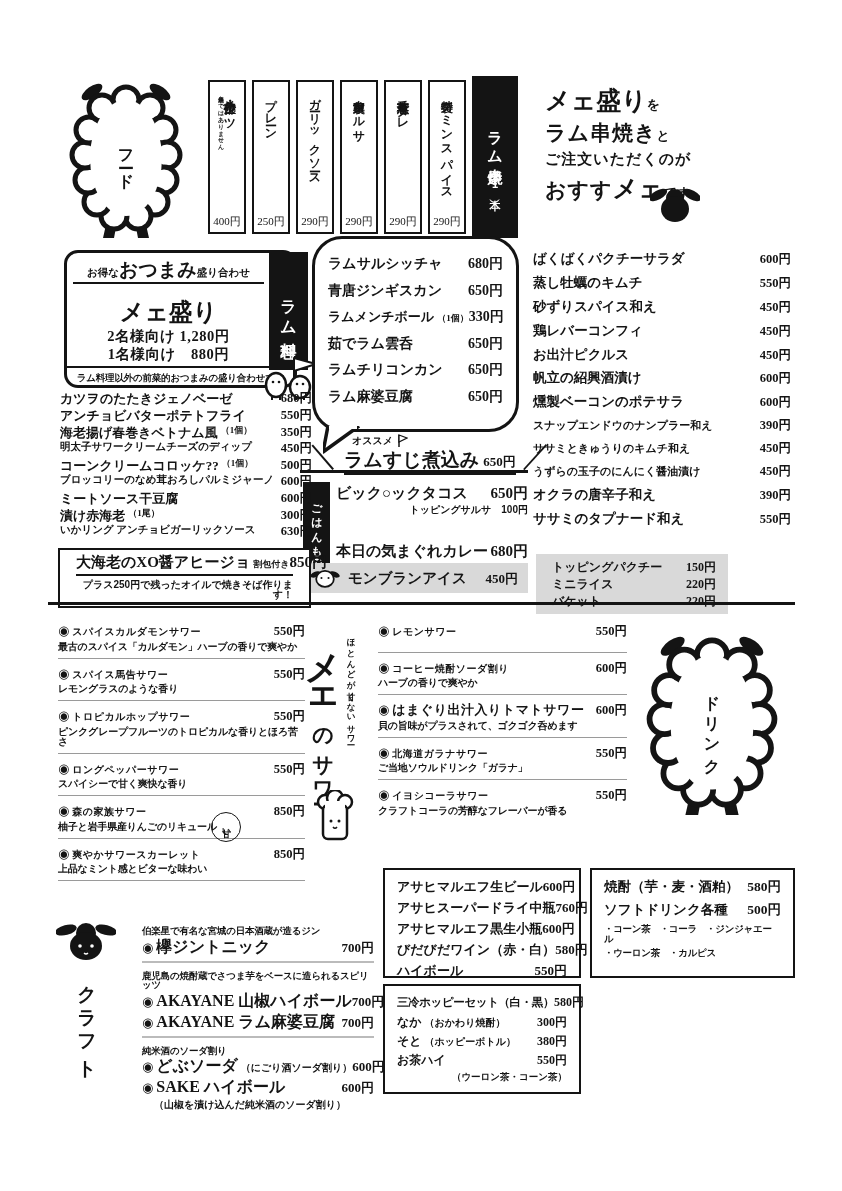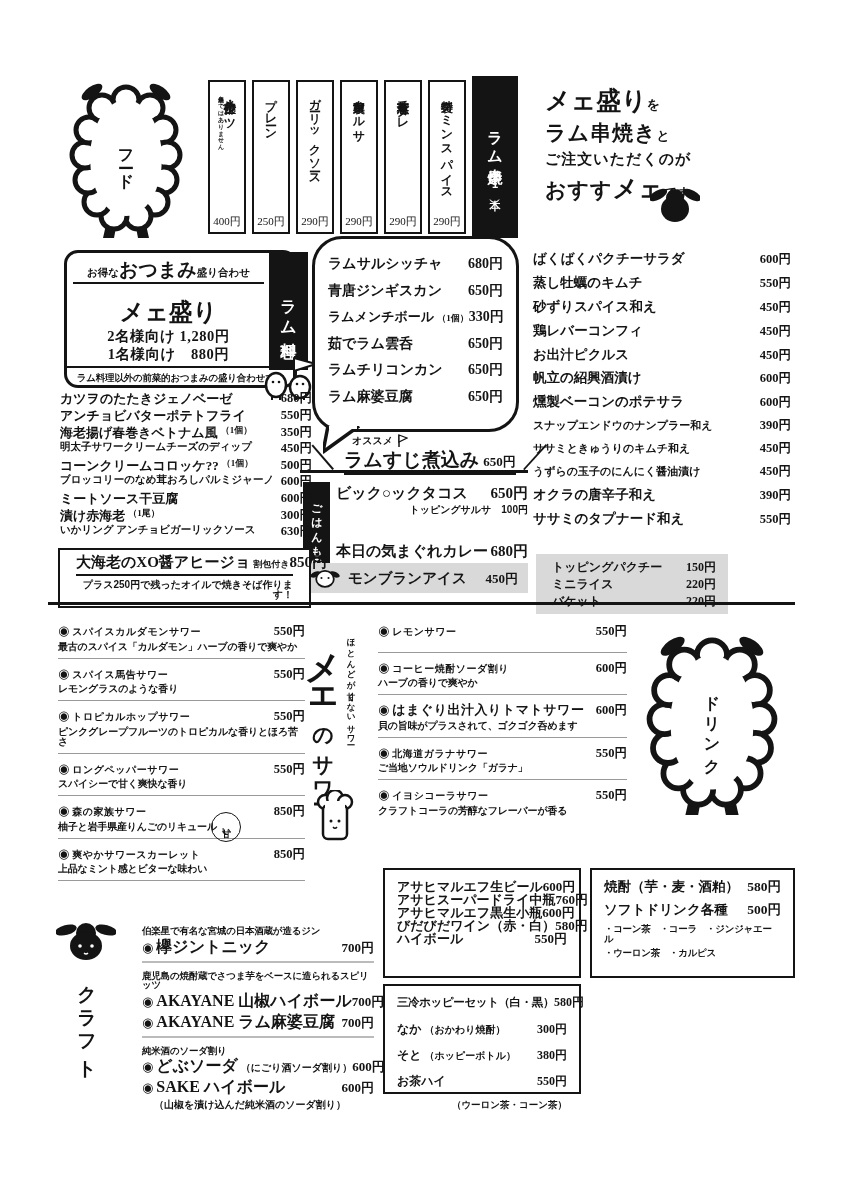--- a/index.html
+++ b/index.html
@@ -114,23 +114,23 @@
   .craftlabel{left:78px;top:972px;font-size:19px;font-weight:900;letter-spacing:3px}
   .craft{left:142px;top:926px;width:232px}
   .cnote{font-size:9.5px;font-weight:700;font-family:"Liberation Sans","DejaVu Sans",sans-serif;margin-bottom:3px;letter-spacing:-.2px}
   .citem{font-size:16px;font-weight:700;margin-bottom:5px}
   .citem .p{font-size:13px}
   .citem .nt{font-size:10px}
   .csep{height:2px;background:#bbb;margin:6px 0 8px}
   .cfoot{font-size:10px;font-weight:700;margin-top:1px;padding-left:12px}
   
   .bbox{border:2px solid #141414;padding:10px 12px;background:#fff;display:flex;flex-direction:column}
-  .beerbox{left:383px;top:868px;width:198px;height:110px;}
+  .beerbox{left:383px;top:868px;width:198px;height:110px;gap:8px}
   .beerbox .r{font-size:13px;font-weight:700}
-  .hoppybox{left:383px;top:984px;width:198px;height:110px;gap:14px}
+  .hoppybox{left:383px;top:984px;width:198px;height:110px;gap:7px}
   .hoppybox .r{font-size:12px;font-weight:700}
   .hoppybox .r .nm-l{font-size:11.5px;letter-spacing:-.4px}
   .hoppybox .nt{font-size:10px}
   .hfoot{font-size:9.5px;font-weight:700;text-align:right}
   .shochubox{left:590px;top:868px;width:205px;height:110px;gap:9px}
   .shochubox .r{font-size:13.5px;font-weight:700}
   .opt{font-size:9.5px;font-weight:700;letter-spacing:-.3px}
   .opt2{margin-top:-4px}
 </style>
 </head>

